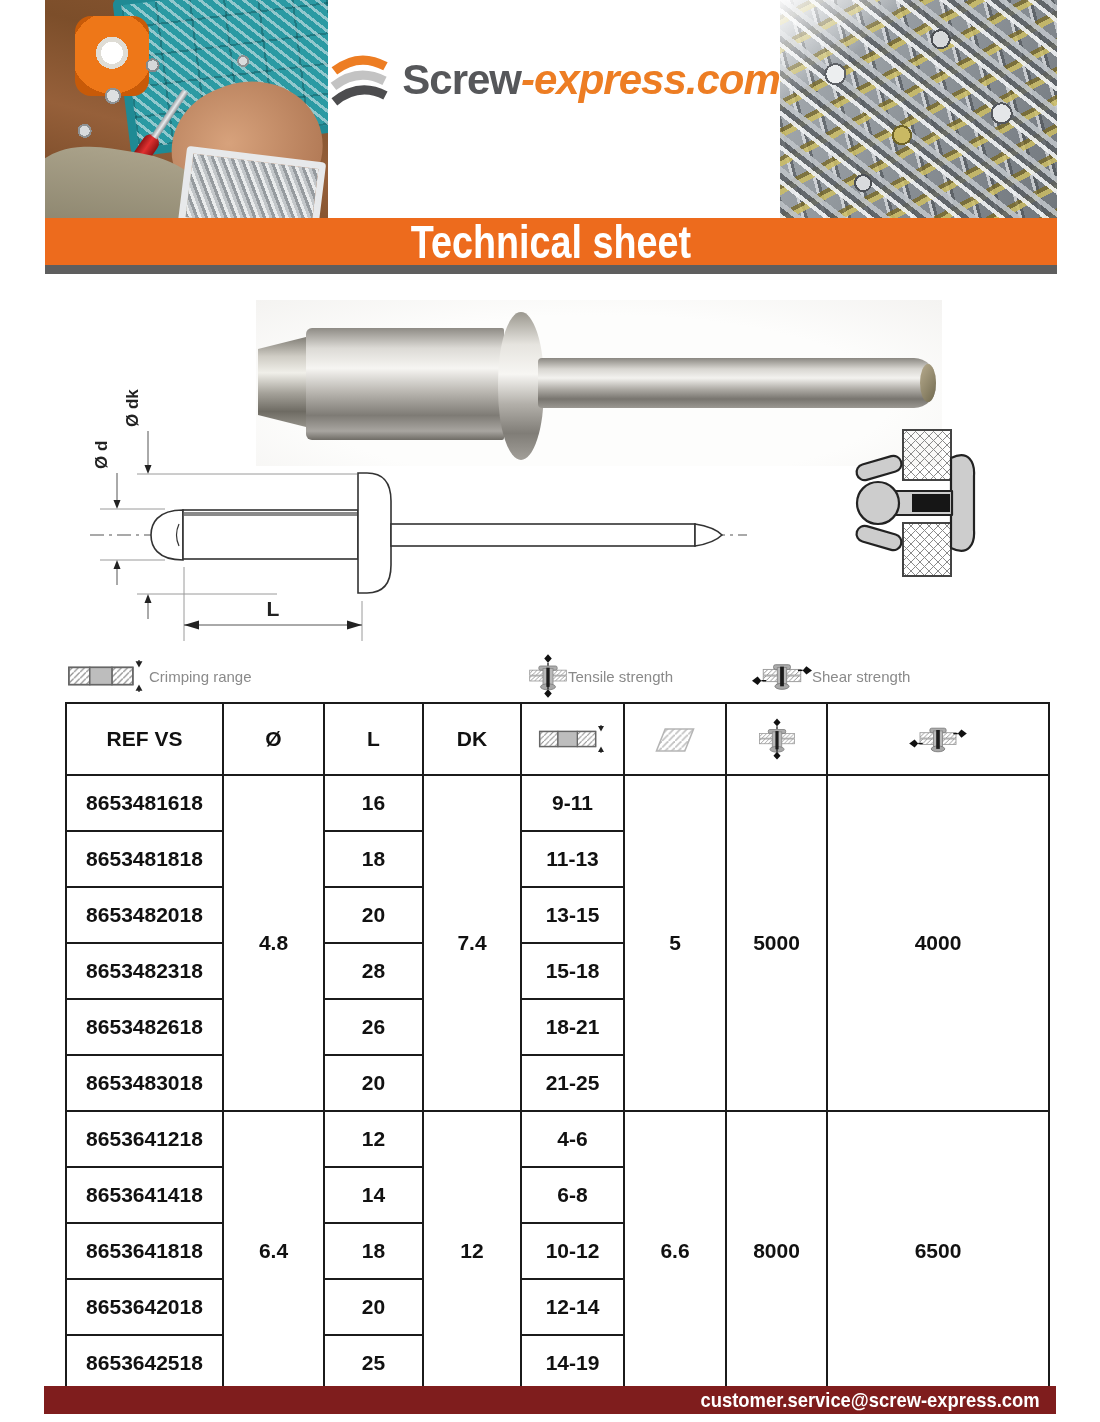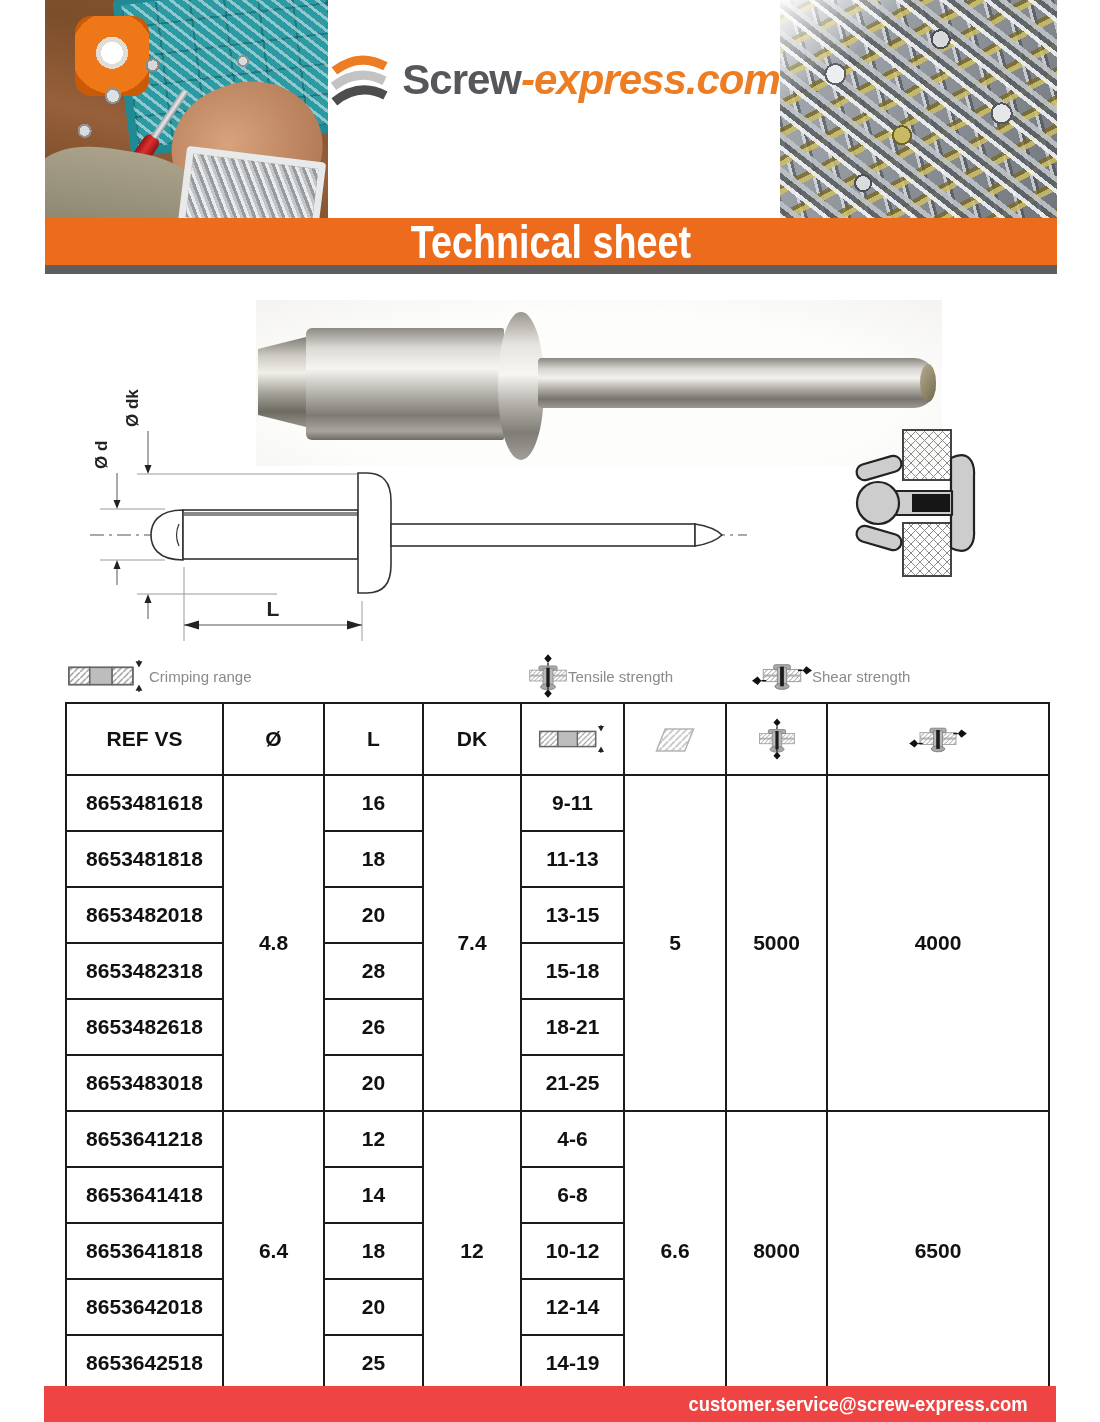--- a/index.html
+++ b/index.html
@@ -91,22 +91,22 @@
 
   
   .spec-table { position:absolute; left:65px; top:702px; border-collapse:collapse; table-layout:fixed; }
   .spec-table th, .spec-table td { border:2px solid #1b1b1b; text-align:center; vertical-align:middle;
     color:#111; font-weight:bold; background:#fff; }
   .spec-table th { height:72px; font-size:21px; }
   .spec-table td { height:56px; font-size:21px; }
   .icon-th svg { vertical-align:middle; }
 
   
-  .footer { position:absolute; left:44px; top:1386px; width:1012px; height:36px; background:#ef4444;
-    display:flex; align-items:center; justify-content:flex-end; padding-right:28px; }
+  .footer { position:absolute; left:44px; top:1386px; width:1012px; height:28px; background:#7f1d1d;
+    display:flex; align-items:center; justify-content:flex-end; padding-right:16px; }
   .footer-email { color:#fff; font-size:20px; font-weight:bold; transform:scale(.92,1.02); transform-origin:right center; white-space:nowrap; }
 </style>
 </head>
 <body>
 
 <svg width="0" height="0" style="position:absolute" aria-hidden="true">
   <defs>
     <pattern id="hatchA" patternUnits="userSpaceOnUse" width="5" height="5">
       <path d="M0,5 L5,0" stroke="#8d8d8d" stroke-width="1"></path>
     </pattern>

